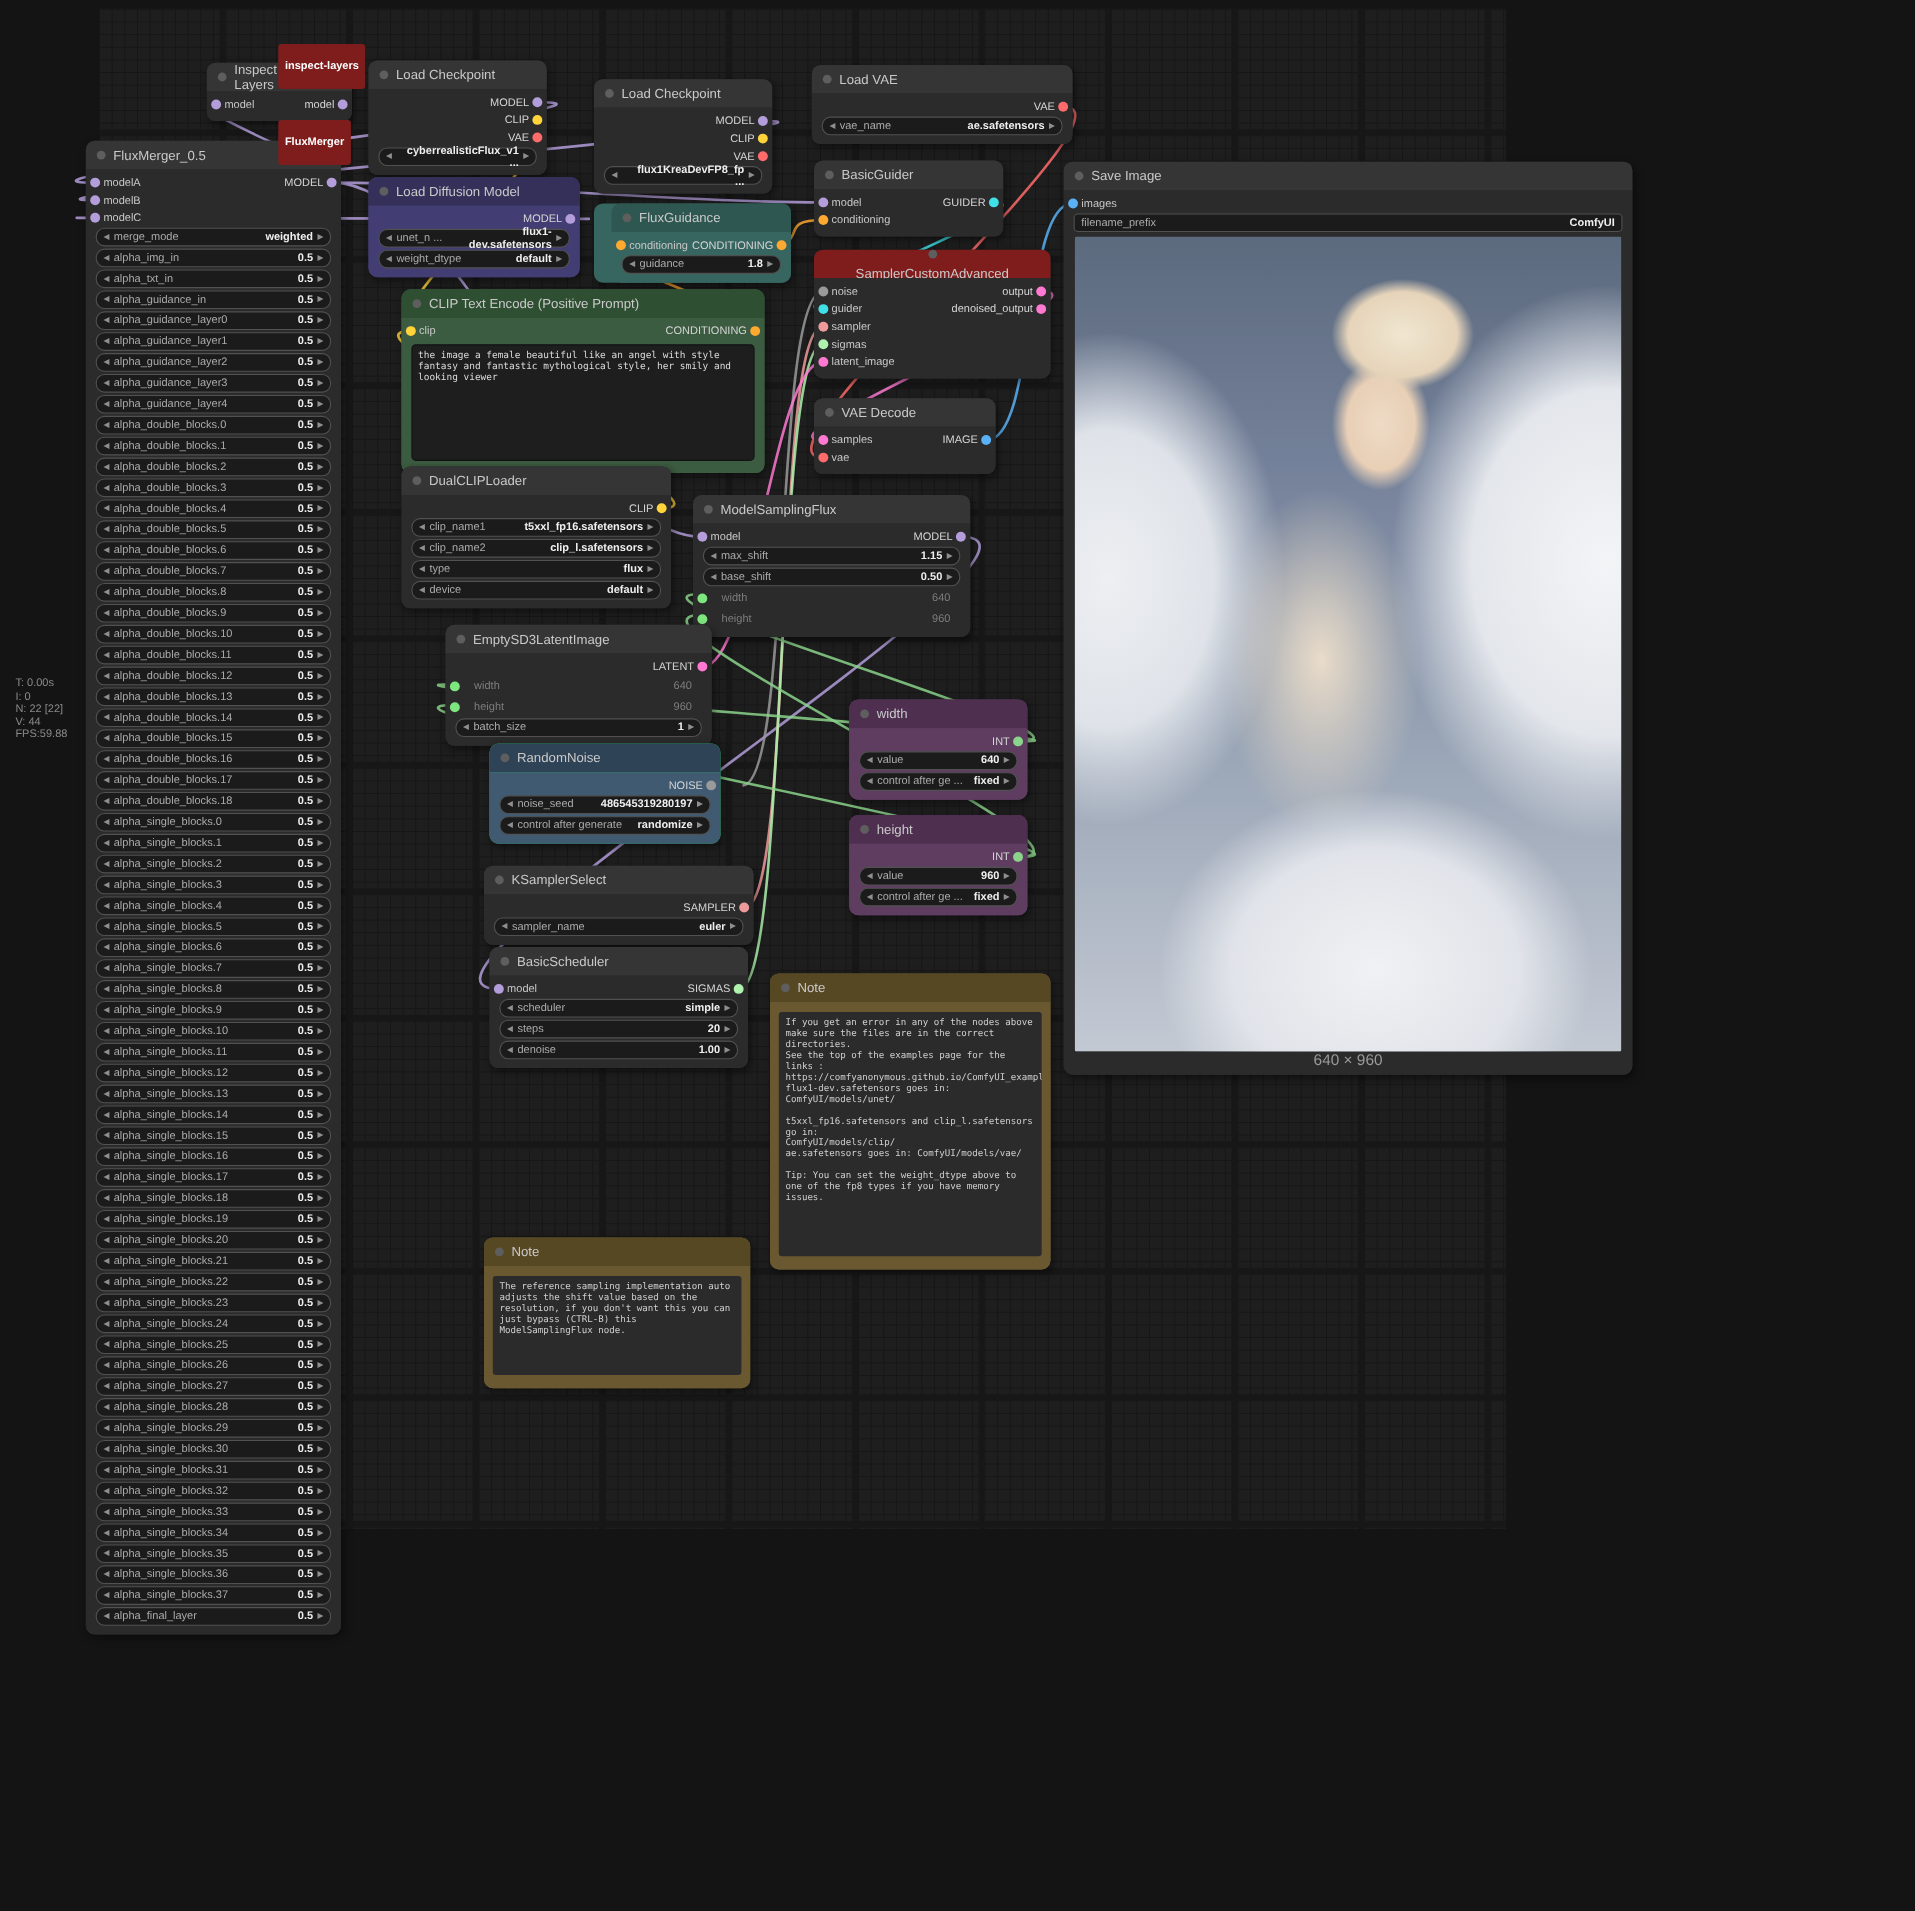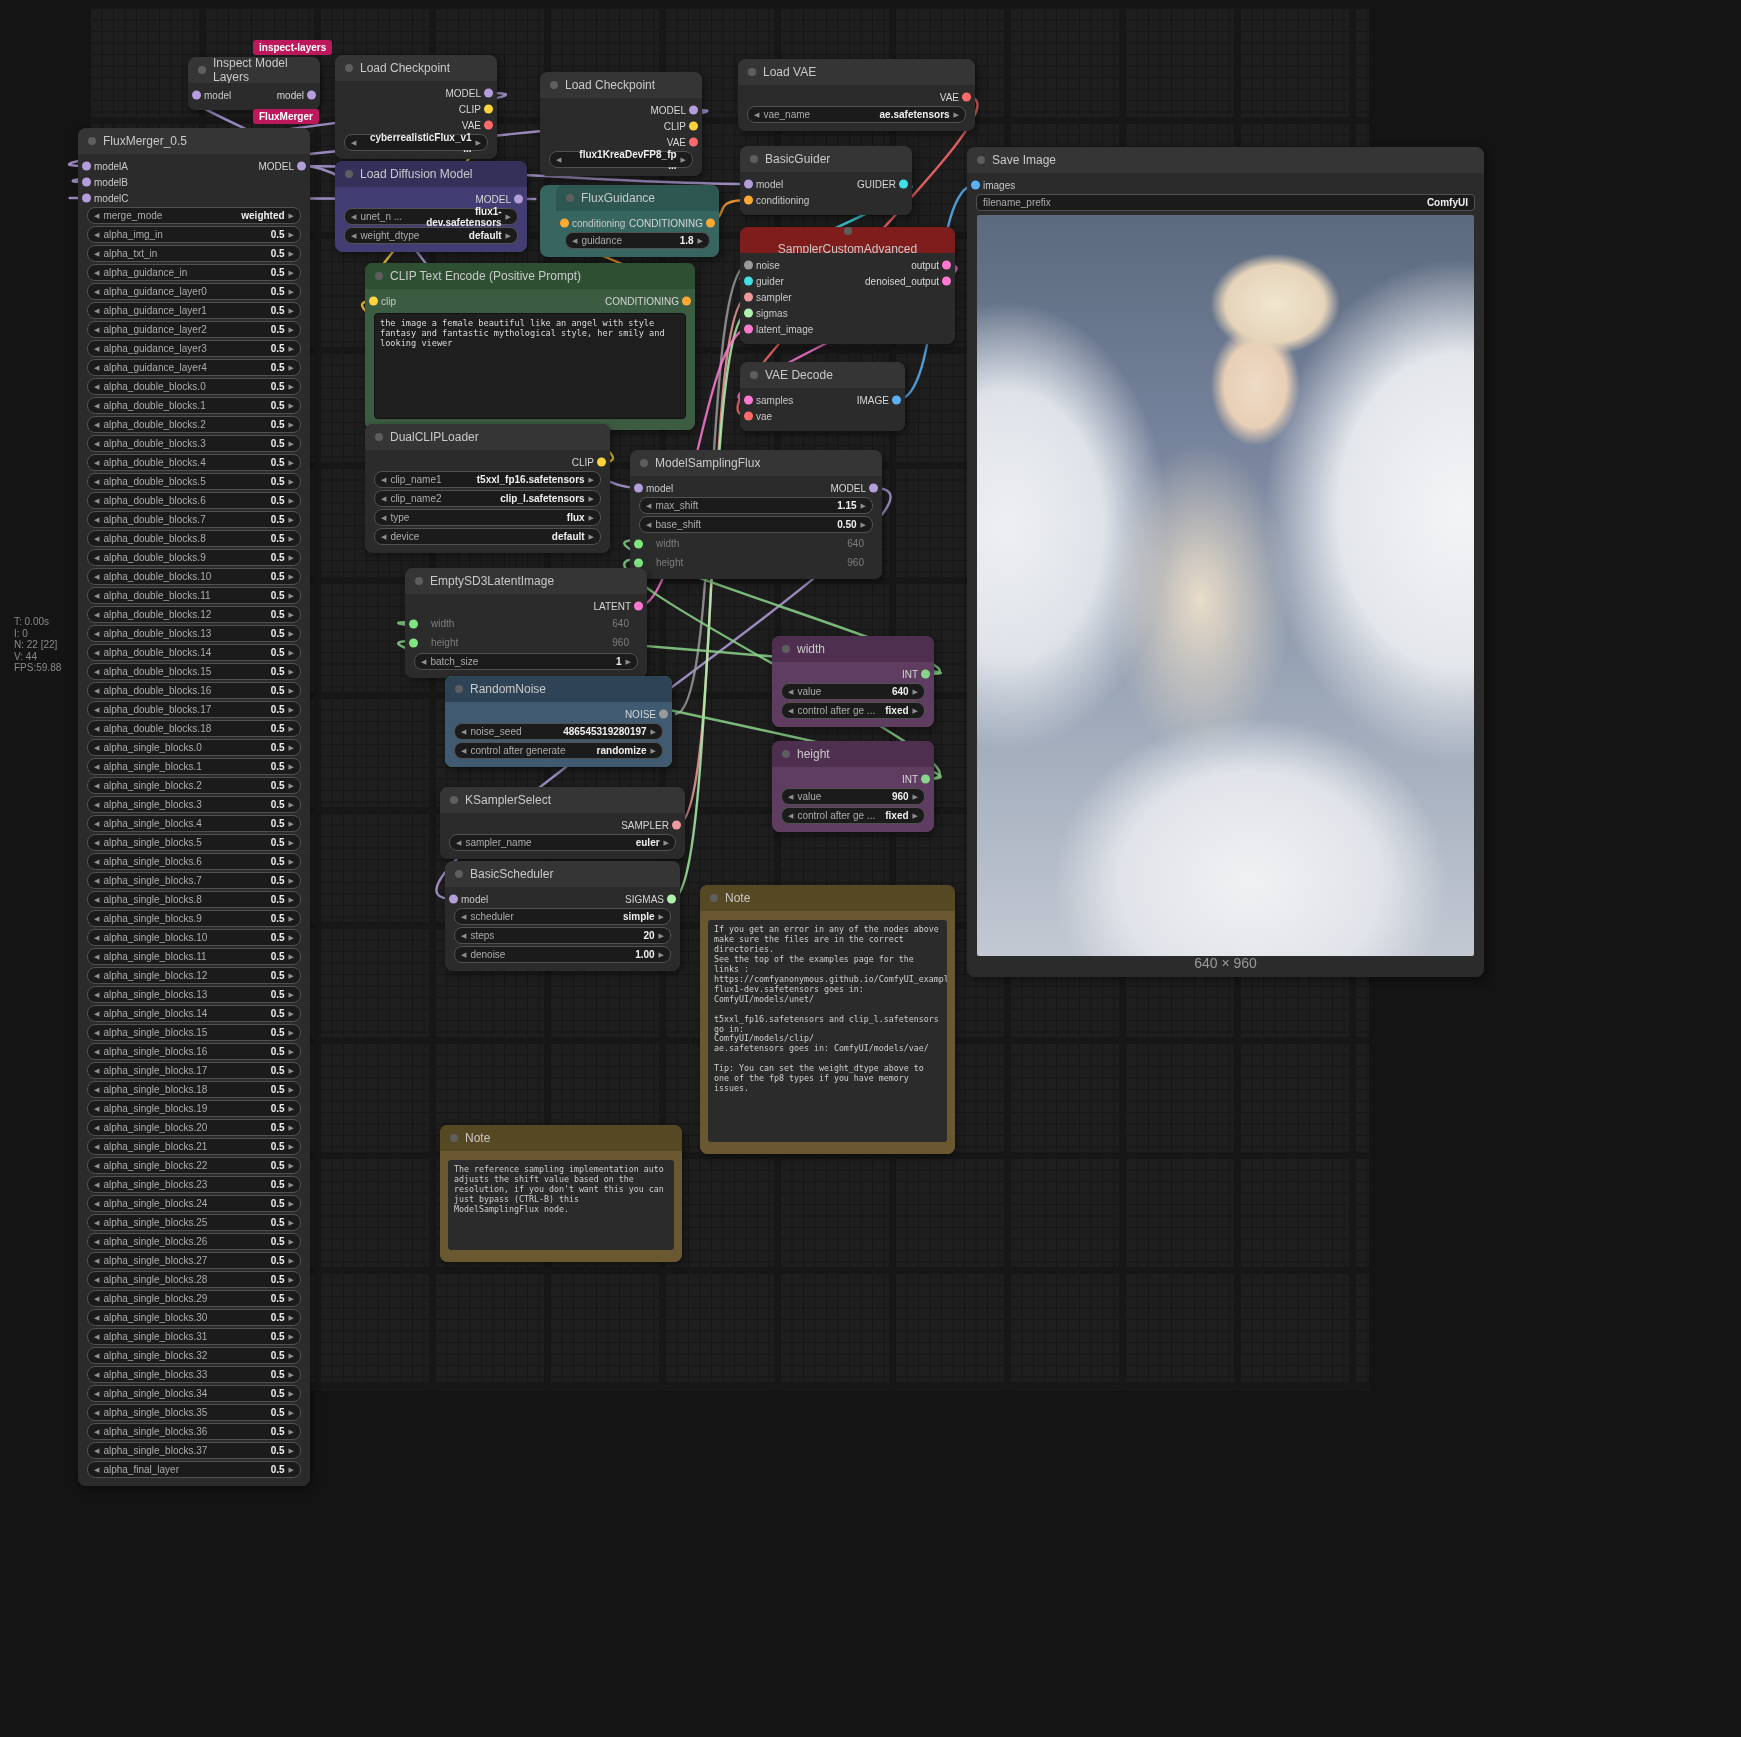--- a/index.html
+++ b/index.html
@@ -40,22 +40,22 @@
   .angel-img{width:100%;height:100%;
     background:
       radial-gradient(90px 70px at 60% 12%, #f0e6d0 0%, #e6d4ba 55%, rgba(230,212,186,0) 72%),
       radial-gradient(62px 84px at 56% 23%, #eedbc6 0%, #e8cfb6 50%, rgba(232,207,182,0) 72%),
       radial-gradient(150px 260px at 45% 52%, #e9dcc9 0%, rgba(233,220,201,0) 60%),
       radial-gradient(230px 320px at 6% 42%, #edeff2 0%, #dfe3e9 42%, rgba(223,227,233,0) 70%),
       radial-gradient(270px 350px at 97% 40%, #f3f4f6 0%, #e3e6eb 45%, rgba(227,230,235,0) 72%),
       radial-gradient(240px 200px at 55% 90%, #f0f1f3 0%, #e0e3e9 55%, rgba(224,227,233,0) 82%),
       linear-gradient(180deg,#5c6a7e 0%, #74819a 28%, #94a0b2 58%, #c3c9d3 100%);}
   .imgcap{text-align:center;color:#9a9a9a;font-size:14px;height:14px;line-height:14px;}
-  .badge{position:absolute;z-index:5;background:#be185d;color:#fff;font-weight:bold;font-size:10px;
-    padding:2px 6px;border-radius:3px;}
+  .badge{position:absolute;z-index:5;background:#7f1d1d;color:#fff;font-weight:bold;font-size:10px;
+    padding:15px 6px;border-radius:3px;}
   #hud{position:absolute;left:14px;top:616px;z-index:5;color:#8a8a8a;font-size:10px;line-height:11.5px;white-space:pre;}
 </style>
 </head>
 <body>
 
 <div id="stage">
   <div id="grid"></div>
   <svg id="wires" width="1741" height="1737">
       <path d="M 489 93 C 619 93, -44 166, 86 166" stroke="#b39ddb" stroke-width="2.4" fill="none" opacity="0.85"></path>
       <path d="M 694 110 C 824 110, -44 182, 86 182" stroke="#b39ddb" stroke-width="2.4" fill="none" opacity="0.85"></path>
@@ -440,21 +440,21 @@
           <div class="wrow">
             <div class="pill">
               <span class="arr">◀</span>
               <span class="wname">control after ge ...</span>
               <span class="wval">fixed</span>
               <span class="arr">▶</span>
             </div>
           </div>
         </div>
       </div>
-      <div class="node" style="left: 445px; top: 676px; width: 227px; background: #22c55e;">
+      <div class="node" style="left: 445px; top: 676px; width: 210px; background: #22c55e;">
         <div class="node-title" style="background: rgb(47, 67, 86);">
           <span class="title-dot"></span>
           <span class="node-title-label">RandomNoise</span>
         </div>
         <div class="node-body" style="background: rgb(63, 90, 113);">
           <div class="row">
             <span class="out-label">NOISE</span>
             <span class="pdot out" style="background: rgb(154, 154, 154);"></span>
           </div>
           <div class="wrow">

